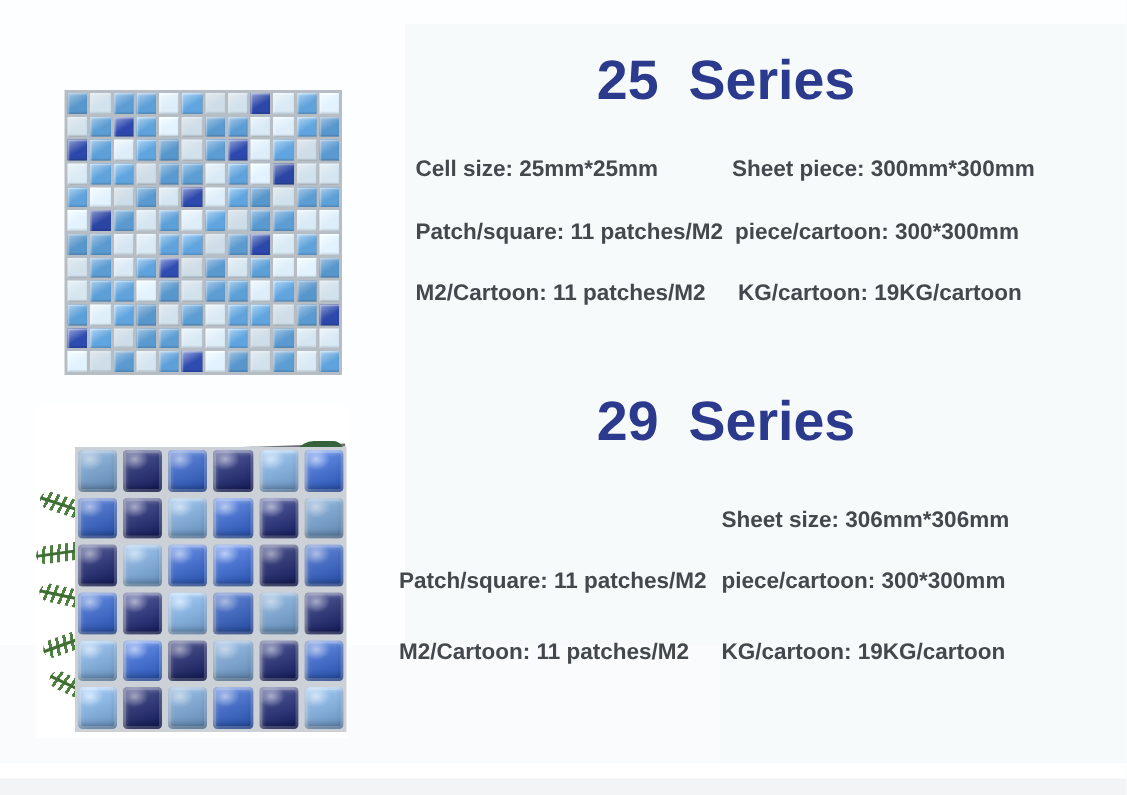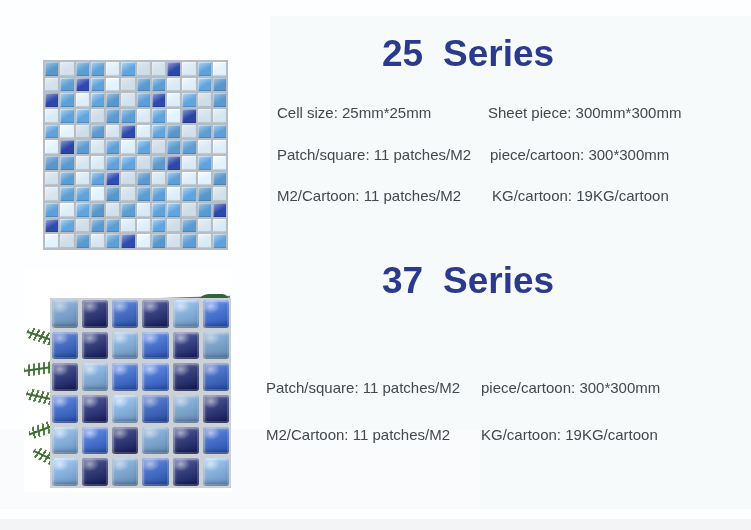--- a/index.html
+++ b/index.html
@@ -10,30 +10,30 @@
   }
   .abs{position:absolute;}
   
   .tint-right{left:270px;top:16px;width:481px;height:493px;background:#f7fafb;}
   .tint-bottomleft{left:0;top:430px;width:480px;height:79px;background:#f9fbfd;}
   .white-band{left:0;top:509px;width:751px;height:10px;background:#ffffff;}
   .footer-strip{left:0;top:519px;width:751px;height:11px;}
 
   
   .series-title{
-    left:268px;width:400px;height:44px;
+    left:284px;width:400px;height:44px;
     display:flex;align-items:flex-start;justify-content:center;gap:20px;
     font-size:37px;font-weight:bold;line-height:44px;
   }
   .t25{top:32px;}
   .t48{top:259px;}
 
   
   .spec-row{left:0;width:751px;height:20px;}
-  .spec{position:absolute;top:0;font-size:15px;line-height:20px;color:#43484d;white-space:nowrap;}
+  .spec{position:absolute;top:0;font-size:15px;line-height:20px;color:#43484d;white-space:nowrap;font-weight:bold;}
 
   
   .mosaic-grid{
     display:grid;gap:2px;padding:2px;box-sizing:border-box;
   }
   .m25{left:43px;top:60px;width:185px;height:190px;}
   .m25 .tile{
     background-image:linear-gradient(150deg, rgba(255,255,255,.5), rgba(255,255,255,0) 55%);
     box-shadow:inset 0 -1px 1px rgba(0,0,0,.15), inset 1px 1px 1px rgba(255,255,255,.45);
   }
@@ -237,21 +237,21 @@
 <div class="abs spec-row" style="top:145px">
   <span class="spec" style="left: 277px; color: rgb(67, 72, 77);">Patch/square: 11 patches/M2</span>
   <span class="spec" style="left: 490px; color: rgb(67, 72, 77);">piece/cartoon: 300*300mm</span>
 </div>
 <div class="abs spec-row" style="top:186px">
   <span class="spec" style="left: 277px; color: rgb(67, 72, 77);">M2/Cartoon: 11 patches/M2</span>
   <span class="spec" style="left: 492px; color: rgb(67, 72, 77);">KG/cartoon: 19KG/cartoon</span>
 </div>
 
 <div class="abs series-title t48" style="color: rgb(43, 58, 140);">
-  <span>37</span>
+  <span>29</span>
   <span>Series</span>
 </div>
 
 <div class="abs photo48">
   <div class="abs sheet-edge"></div>
   <div class="abs foliage"></div>
   <div class="abs fern-frond" style="left:2px;top:62px;width:40px;transform:rotate(18deg)"></div>
   <div class="abs fern-frond" style="left:0;top:92px;width:42px;transform:rotate(-8deg)"></div>
   <div class="abs fern-frond" style="left:2px;top:122px;width:40px;transform:rotate(12deg)"></div>
   <div class="abs fern-frond" style="left:4px;top:152px;width:38px;transform:rotate(-20deg)"></div>
@@ -290,20 +290,21 @@
       <div class="tile" style="background-color: rgb(127, 180, 236); filter: brightness(1.04);"></div>
       <div class="tile" style="background-color: rgb(22, 33, 116); filter: brightness(0.95);"></div>
       <div class="tile" style="background-color: rgb(127, 180, 236); filter: brightness(0.968);"></div>
       <div class="tile" style="background-color: rgb(47, 100, 217); filter: brightness(0.986);"></div>
       <div class="tile" style="background-color: rgb(22, 33, 116); filter: brightness(1.004);"></div>
       <div class="tile" style="background-color: rgb(127, 180, 236); filter: brightness(1.022);"></div>
     </div>
 </div>
 
 <div class="abs spec-row" style="top:337px">
+  <span class="spec" style="left: 481px; color: rgb(67, 72, 77);">Sheet size: 306mm*306mm</span>
 </div>
 <div class="abs spec-row" style="top:378px">
   <span class="spec" style="left: 266px; color: rgb(67, 72, 77);">Patch/square: 11 patches/M2</span>
   <span class="spec" style="left: 481px; color: rgb(67, 72, 77);">piece/cartoon: 300*300mm</span>
 </div>
 <div class="abs spec-row" style="top:425px">
   <span class="spec" style="left: 266px; color: rgb(67, 72, 77);">M2/Cartoon: 11 patches/M2</span>
   <span class="spec" style="left: 481px; color: rgb(67, 72, 77);">KG/cartoon: 19KG/cartoon</span>
 </div>
 

